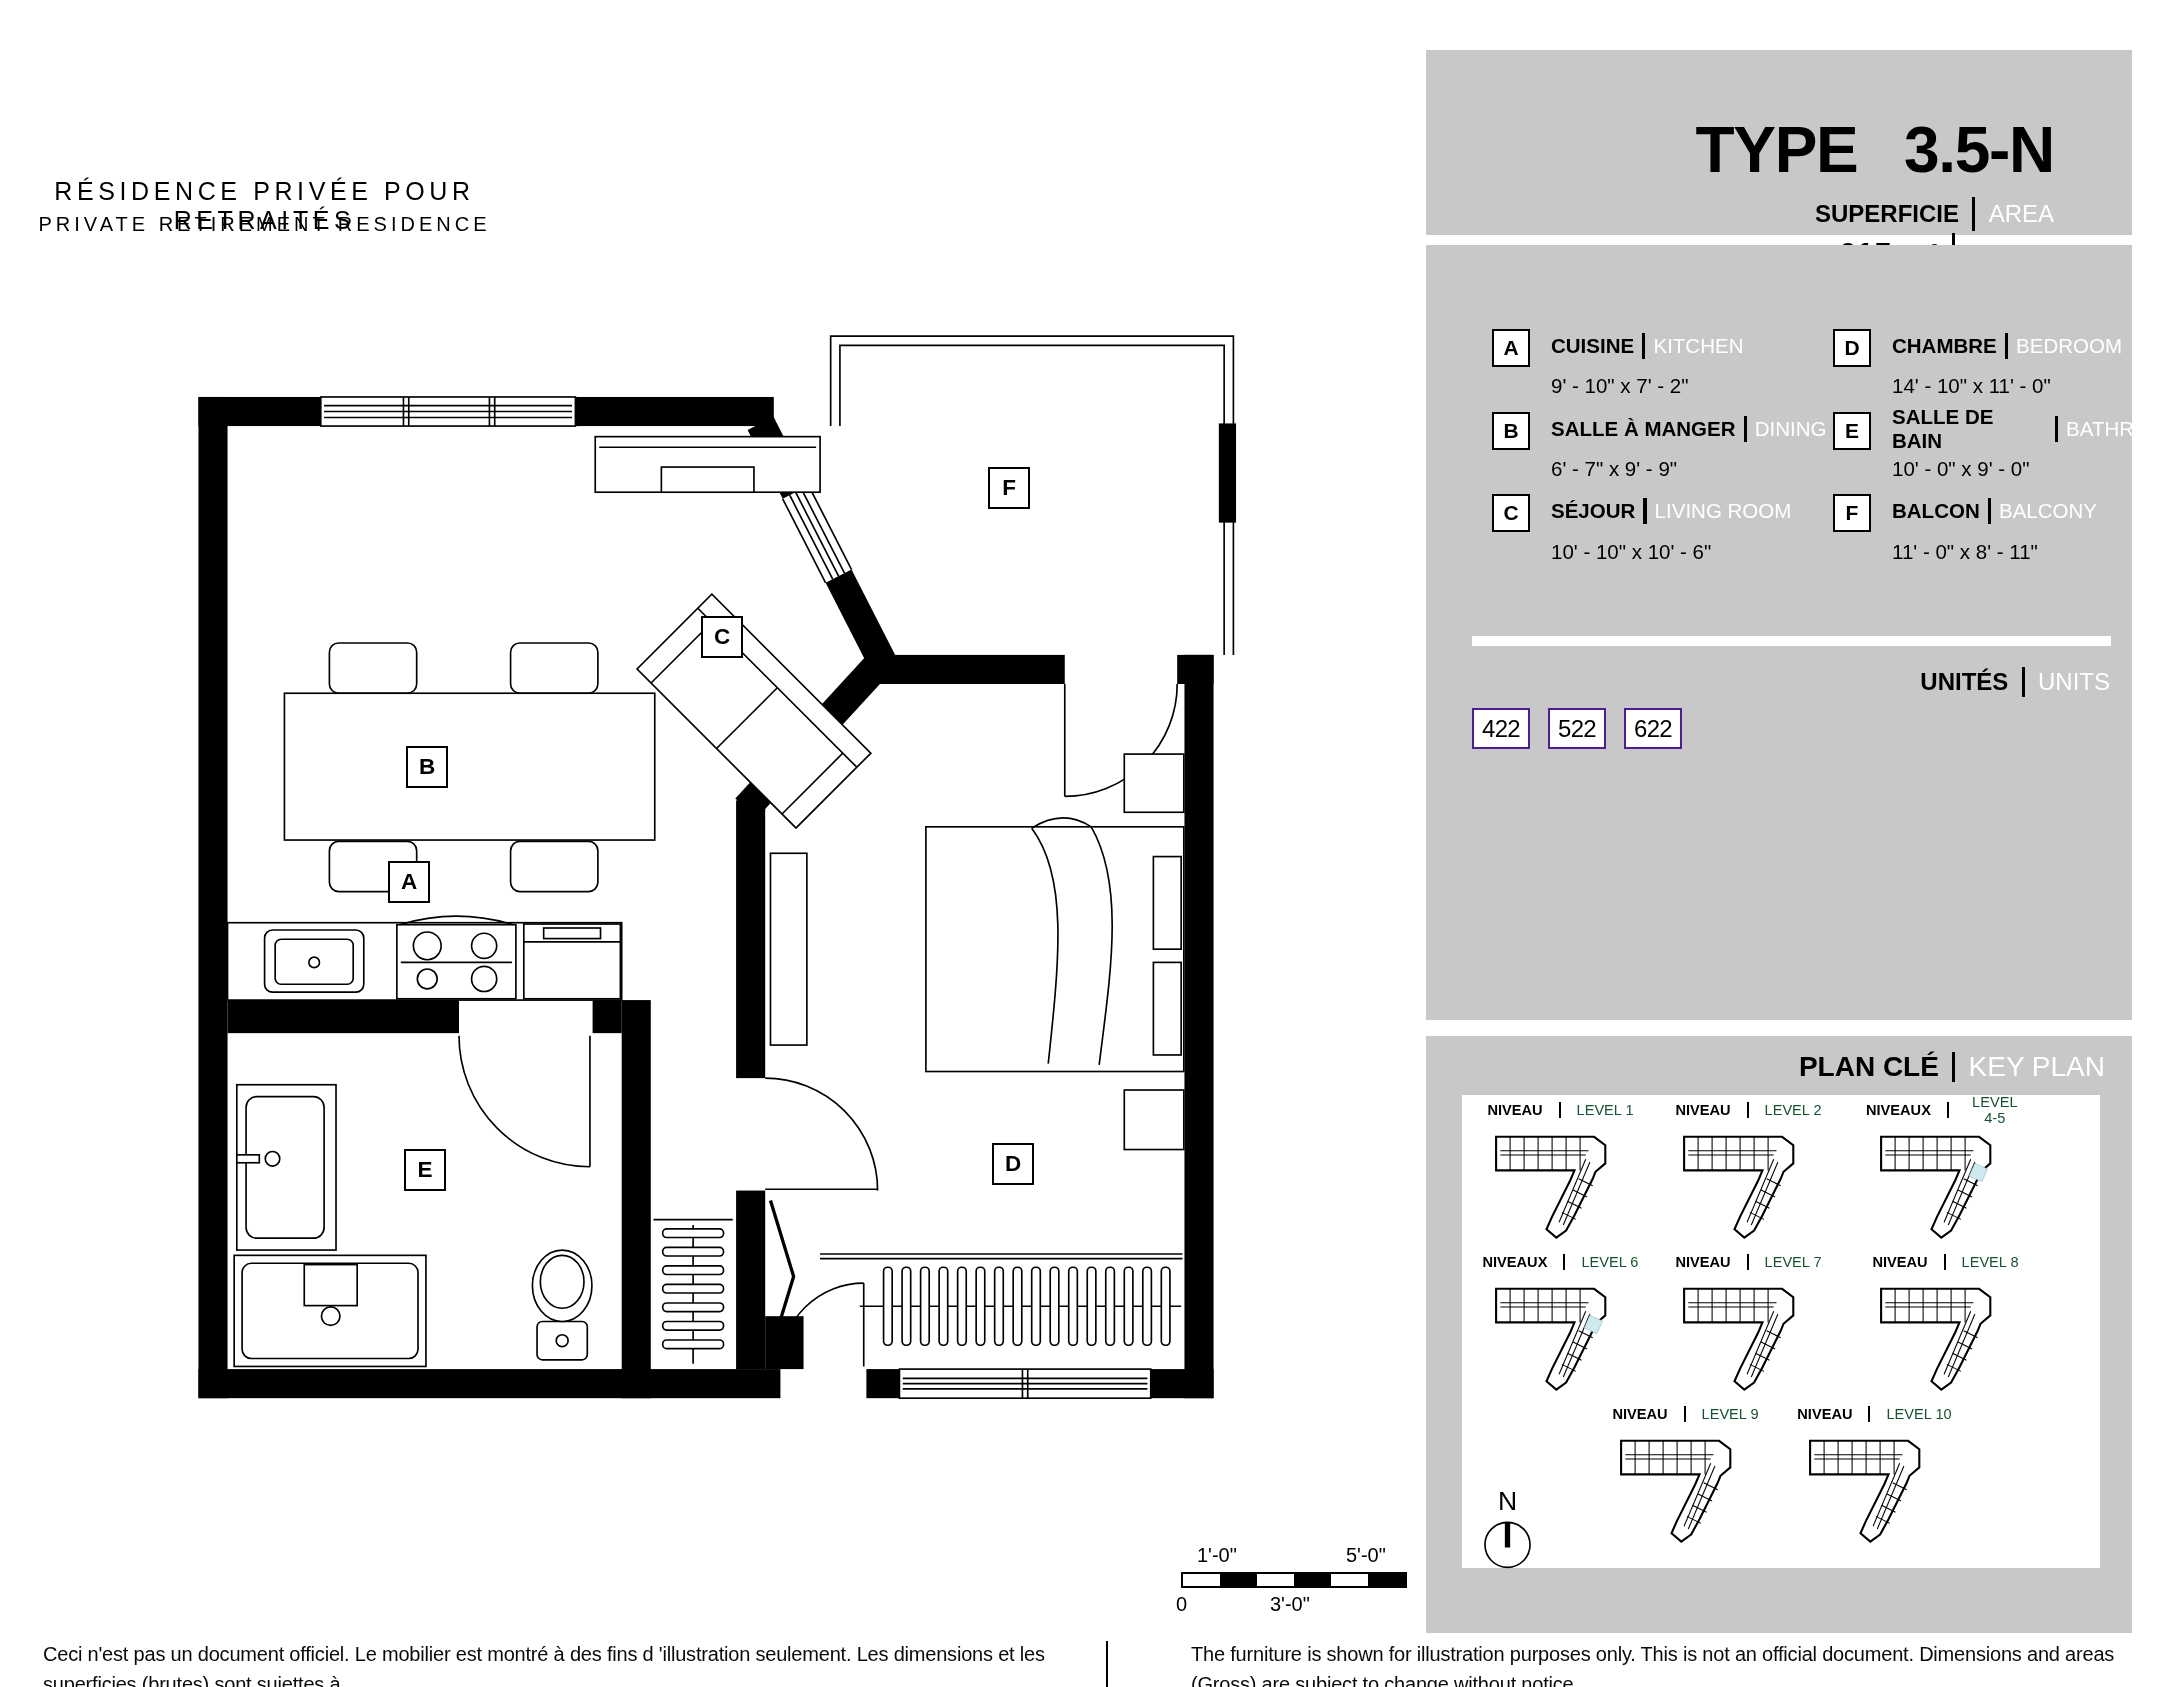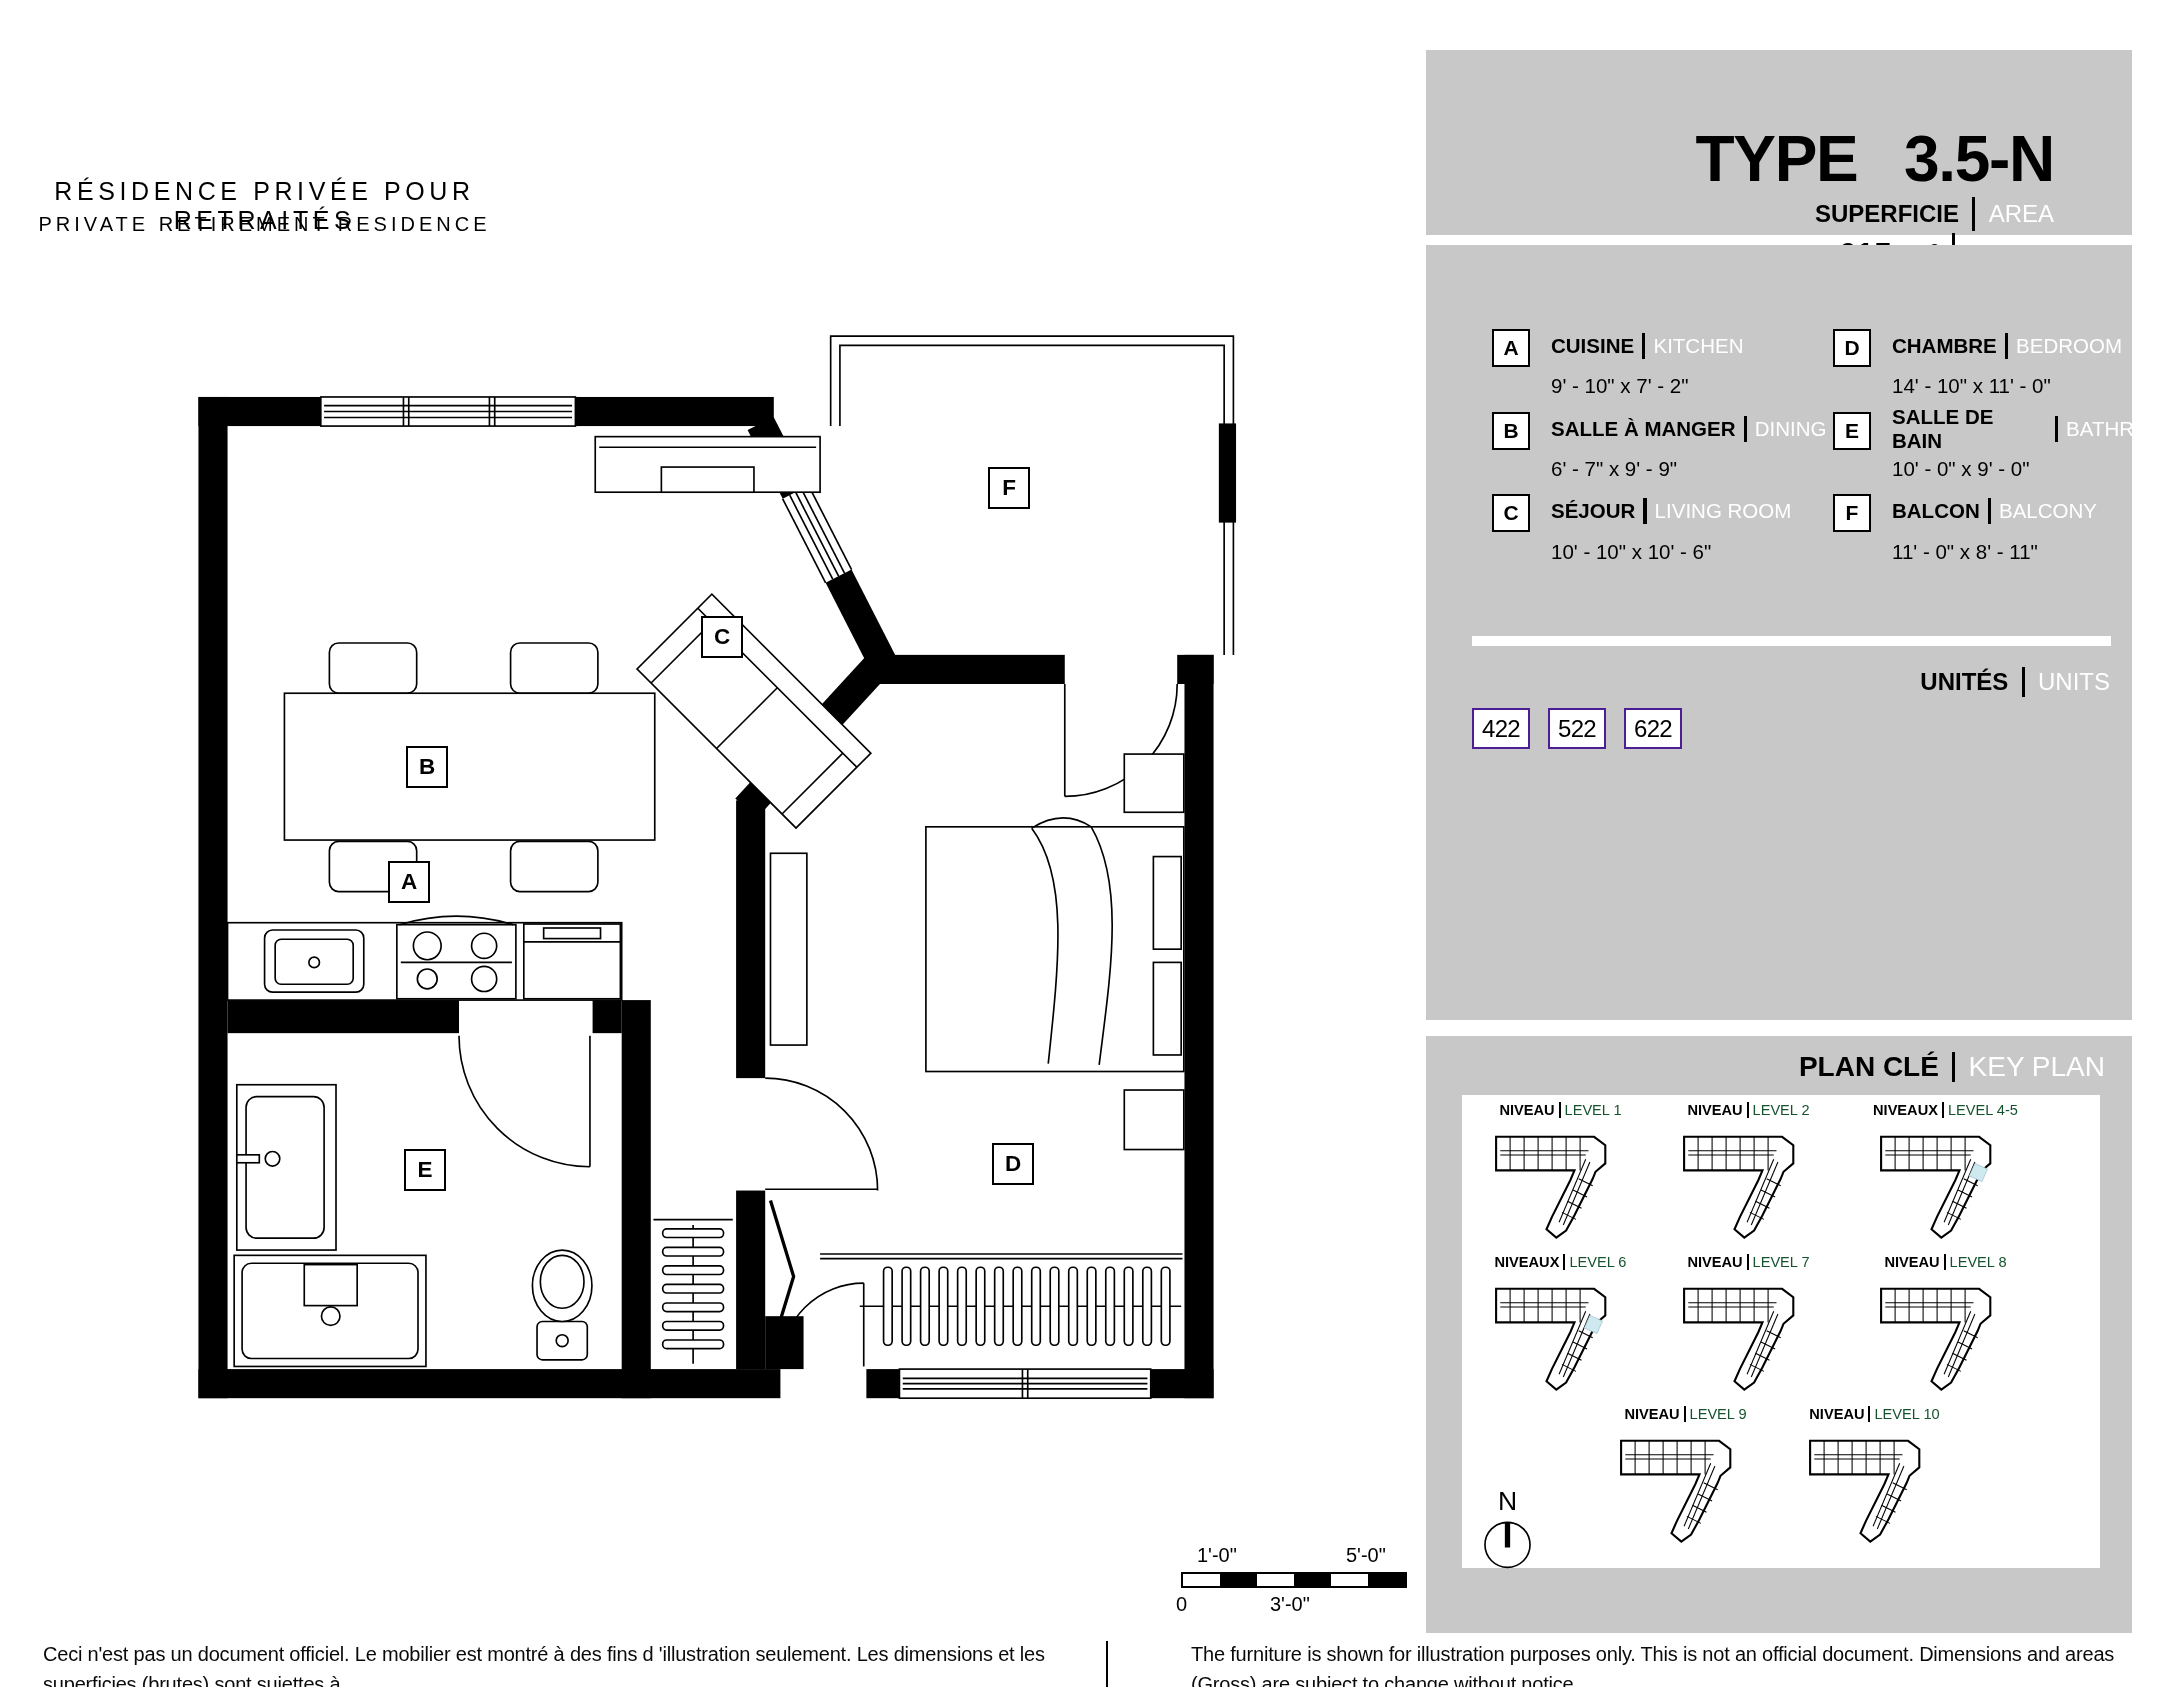--- a/index.html
+++ b/index.html
@@ -45,21 +45,21 @@
   .units-row .en{font-size:24px;color:#fff;}
   .unitbox{position:absolute;width:54px;height:37px;border:2px solid #4c1d95;background:#fff;
            display:flex;align-items:center;justify-content:center;font-size:24px;letter-spacing:-0.7px;}
 
   
   .kp-title{right:78px;top:1051px;}
   .kp-title .fr{font-size:28px;font-weight:700;}
   .kp-title .en{font-size:28px;color:#fff;}
   .kp-white{left:1462px;top:1095px;width:638px;height:473px;background:#fff;}
   .mini-cell{position:absolute;width:159px;text-align:center;}
-  .mini-label{display:flex;align-items:center;justify-content:center;gap:4px;height:20px;}
+  .mini-label{display:flex;align-items:center;justify-content:center;gap:16px;height:20px;}
   .mini-label .fr{font-size:14.6px;font-weight:700;}
   .mini-label .en{font-size:14.6px;color:#14532d;}
   .mini-label .bar{width:2px;height:16px;background:#000;}
   .mini-svg{width:159px;height:126px;display:block;}
   .north{left:1481px;top:1486px;width:53px;text-align:center;}
   .north .nl{font-size:26.5px;font-weight:500;}
 
   
   .sb-label{position:absolute;font-size:20px;}
   .sb-bar{left:1181px;top:1572px;width:226px;height:16px;display:flex;border:2px solid #000;box-sizing:border-box;}
@@ -277,21 +277,21 @@
   </svg>
 
   <div class="abs roomlabel" style="left:388px;top:861px">A</div>
   <div class="abs roomlabel" style="left:406px;top:746px">B</div>
   <div class="abs roomlabel" style="left:701px;top:616px">C</div>
   <div class="abs roomlabel" style="left:992px;top:1143px">D</div>
   <div class="abs roomlabel" style="left:404px;top:1149px">E</div>
   <div class="abs roomlabel" style="left:988px;top:467px">F</div>
 
   <div class="abs panel p1">
-    <div class="abs type-title" style="position:absolute;margin-top:9px;">TYPE 3.5-N</div>
+    <div class="abs type-title" style="position:absolute;">TYPE 3.5-N</div>
     <div class="abs hrow r-area">
       <span class="lab-fr">SUPERFICIE</span>
       <span class="vbar h52"></span>
       <span class="lab-en">AREA</span>
     </div>
     <div class="abs hrow r-sqft">
       <span class="area-num">615</span>
       <span class="area-unit">PI²</span>
       <span class="vbar h64"></span>
       <span class="sqft">SQ. FT</span>

